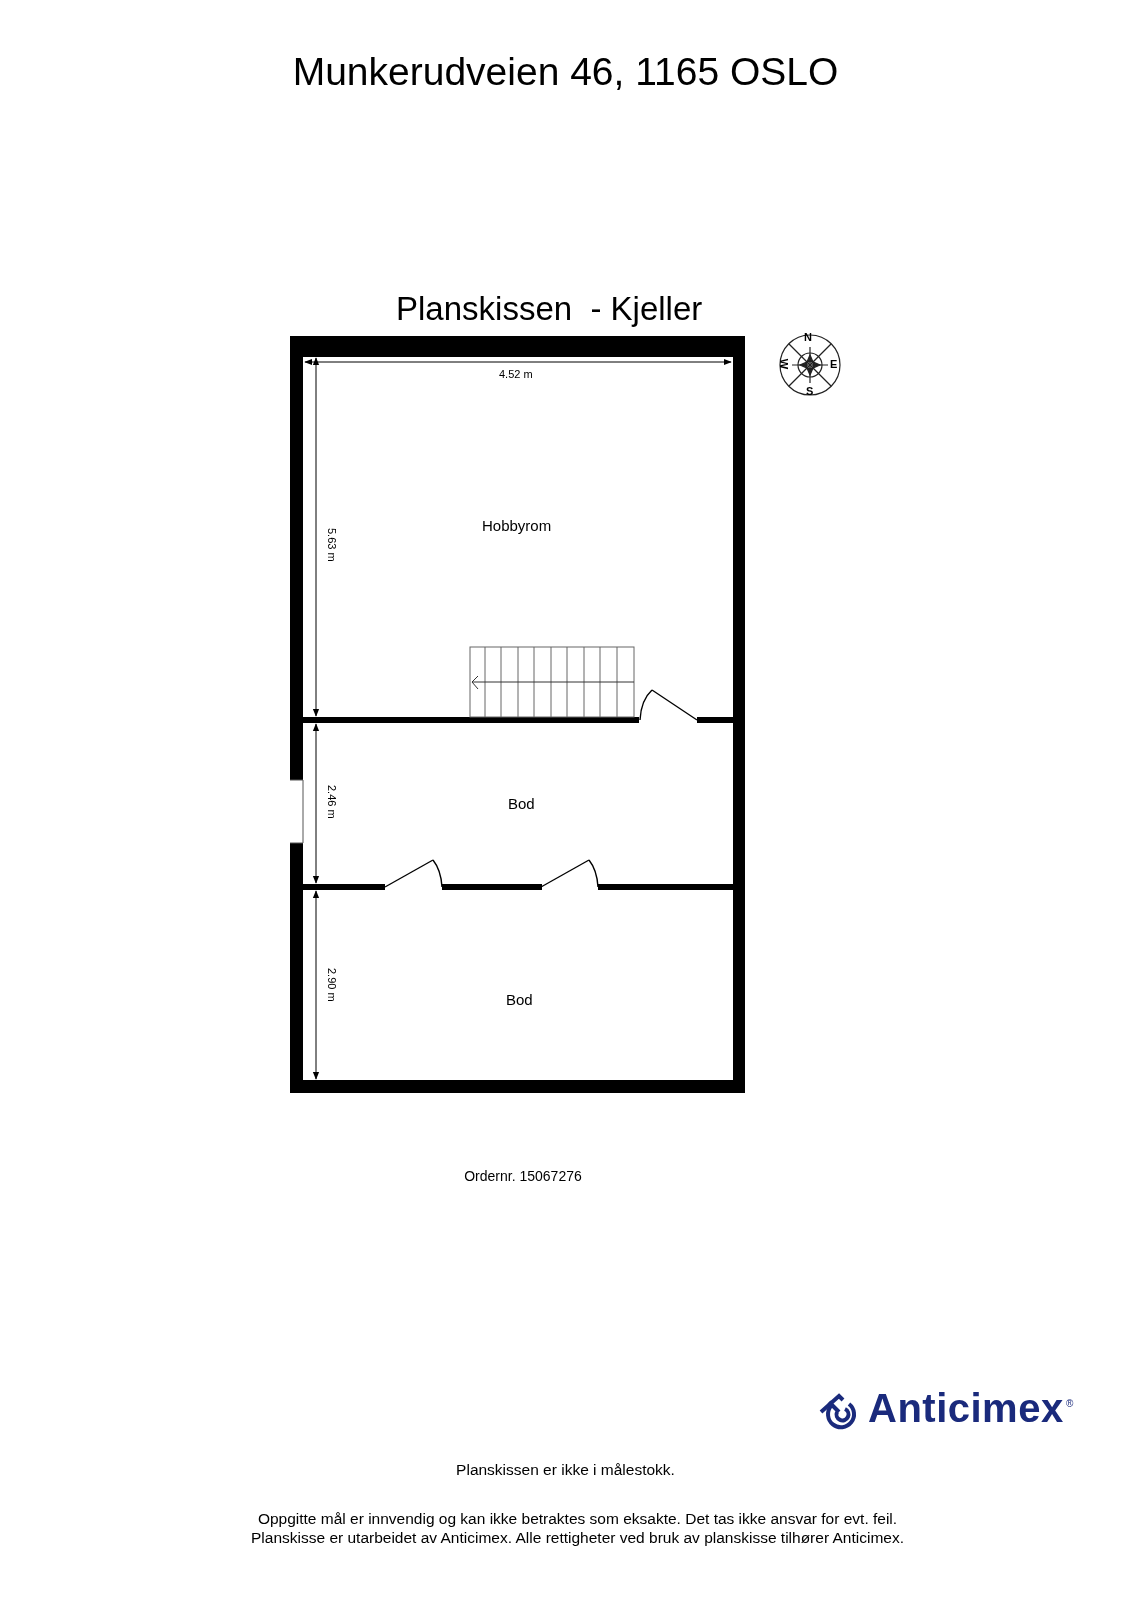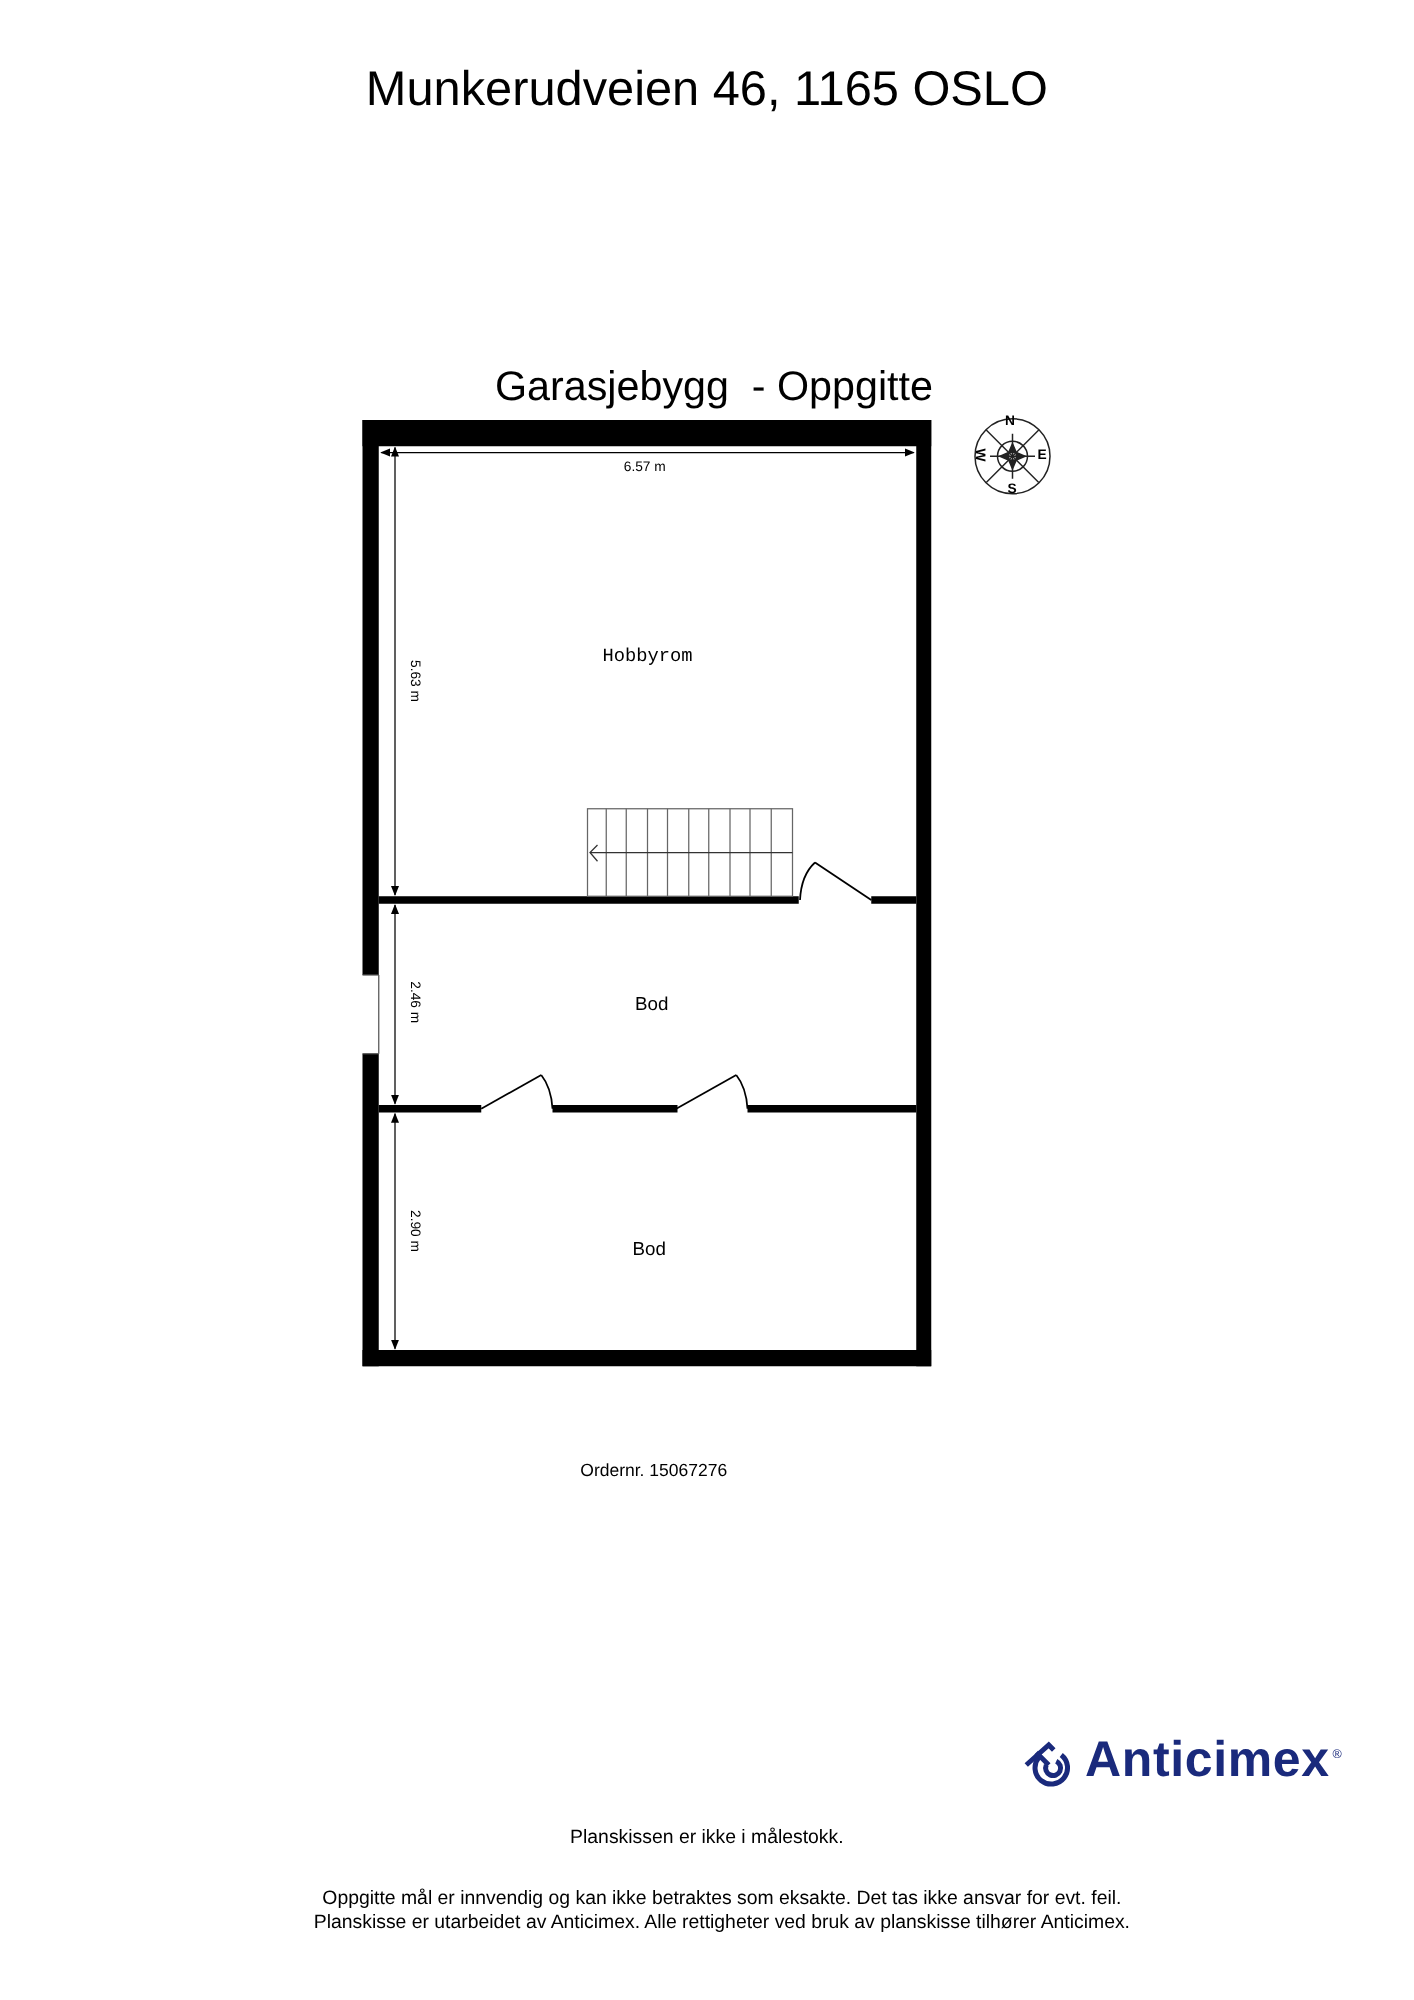--- a/index.html
+++ b/index.html
@@ -16,21 +16,21 @@
   #foot1 { top:1460px; }
   #foot2 { top:1509px;margin-left:12px; }
   #foot3 { top:1528px;margin-left:12px; }
   .room-label { font-size:15px; }
   .dim { font-size:11px; }
 </style>
 </head>
 <body>
 
 <div id="title" class="abs">Munkerudveien 46, 1165 OSLO</div>
-<div id="subtitle" class="abs">Garasjebygg  - Oppgitte</div>
+<div id="subtitle" class="abs">Planskissen  - Kjeller</div>
 
 <svg id="plan" class="abs" width="1131" height="1600" viewBox="0 0 1131 1600">
   <defs>
     <marker id="arr" viewBox="0 0 10 10" refX="9" refY="5" markerWidth="8" markerHeight="8" orient="auto-start-reverse">
       <path d="M0,1 L10,5 L0,9 z" fill="#000"></path>
     </marker>
   </defs>
 
   <g fill="#000">
     <rect x="290" y="336" width="455" height="21"></rect>
@@ -104,26 +104,26 @@
     <path d="M-10,0 L-3,3 L-3,-3 z" fill="#222"></path>
     <path d="M10,0 L3,3 L3,-3 z" fill="#222"></path>
   </g>
 </svg>
 
 <div class="abs" style="left:804px;top:331px;font-size:11px;font-weight:bold;">N</div>
 <div class="abs" style="left:830px;top:358px;font-size:11px;font-weight:bold;">E</div>
 <div class="abs" style="left:806px;top:385px;font-size:11px;font-weight:bold;">S</div>
 <div class="abs" style="left:779px;top:358px;font-size:11px;font-weight:bold;transform:rotate(90deg);">W</div>
 
-<div class="abs dim" style="left:499px;top:368px;">6.57 m</div>
+<div class="abs dim" style="left:499px;top:368px;">4.52 m</div>
 <div class="abs dim" style="left:310px;top:528px;transform:rotate(90deg);transform-origin:left top;left:338px;">5.63 m</div>
 <div class="abs dim" style="left:338px;top:785px;transform:rotate(90deg);transform-origin:left top;">2.46 m</div>
 <div class="abs dim" style="left:338px;top:968px;transform:rotate(90deg);transform-origin:left top;">2.90 m</div>
 
-<div class="abs room-label" style="left:482px;top:517px;font-family:Liberation Mono, monospace;">Hobbyrom</div>
+<div class="abs room-label" style="left:482px;top:517px;">Hobbyrom</div>
 <div class="abs room-label" style="left:508px;top:795px;">Bod</div>
 <div class="abs room-label" style="left:506px;top:991px;">Bod</div>
 
 <div id="order" class="abs">Ordernr. 15067276</div>
 
 <svg class="abs" style="left:817px;top:1392px;" width="46" height="40" viewBox="0 0 46 40">
   <g fill="none" stroke="#1a2a7c" stroke-width="4">
     <path d="M4,20 L22,4 L26,8"></path>
     <path d="M14,14 A13,13 0 1 0 32,12"></path>
     <path d="M20,20 A6,6 0 1 0 28,17"></path>

